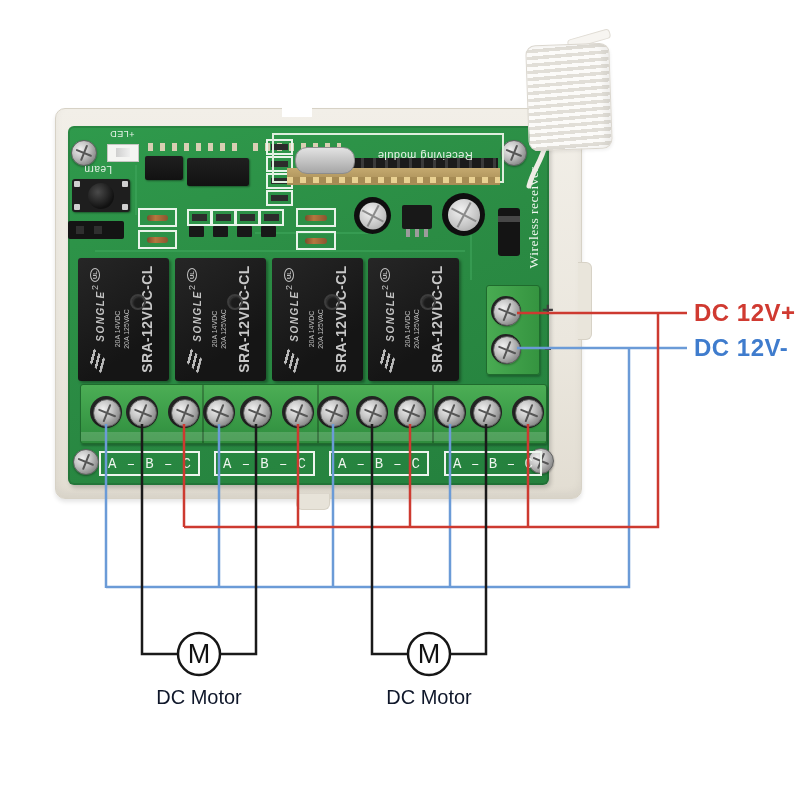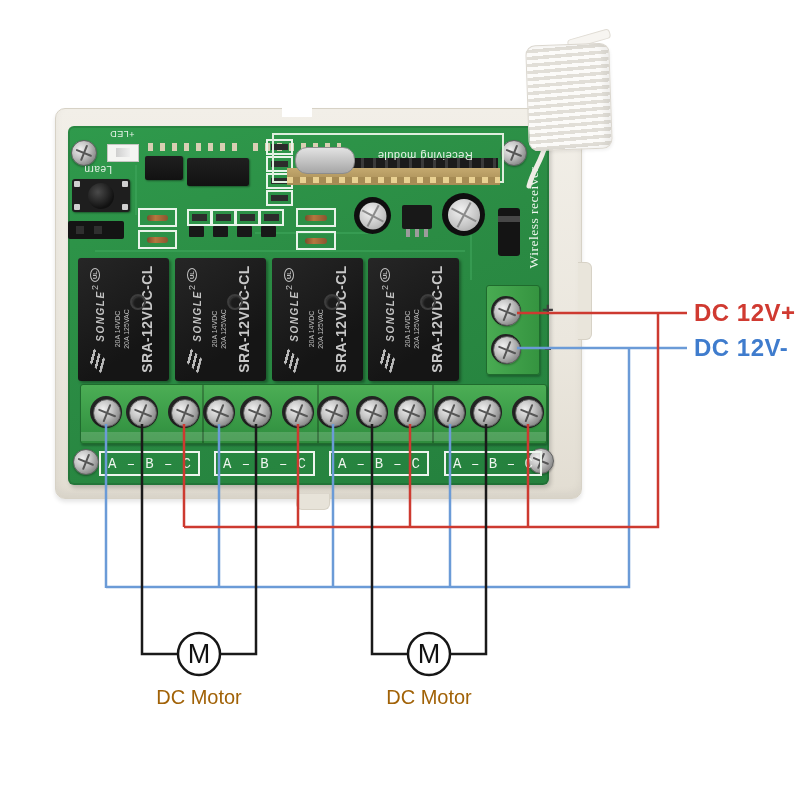--- a/index.html
+++ b/index.html
@@ -67,21 +67,21 @@
   .termstrip .seam{position:absolute;top:0;width:2px;height:100%;background:rgba(0,0,0,.25);}
   .powerterm{left:486px;top:285px;width:52px;height:88px;background:linear-gradient(90deg,#49ab52,#359440);border:1px solid #1f6b2d;border-radius:3px;box-shadow:1px 2px 2px rgba(0,0,0,.25);}
   .abc{top:451px;height:25px;border:2px solid #eef5ee;color:#eef5ee;font-size:14px;display:flex;align-items:center;justify-content:space-between;padding:0 7px;box-sizing:border-box;font-family:"Liberation Mono",monospace;}
   
   .coil{left:527px;top:44px;width:82px;height:104px;background:repeating-linear-gradient(177deg,#fcfbf9 0 3.5px,#e1ded7 3.5px 7px);border:1px solid #dbd7cf;border-radius:10px;box-shadow:inset -5px 0 7px rgba(0,0,0,.06),1px 2px 3px rgba(0,0,0,.05);transform:rotate(-2deg);}
   .coil-tail{left:567px;top:34px;width:42px;height:8px;background:#f7f5f1;border:1px solid #e0dcd4;border-radius:4px;transform:rotate(-16deg);}
   
   .dclabel{font-size:24px;font-weight:600;letter-spacing:.5px;white-space:nowrap;}
   .mark{font-size:20px;font-weight:600;color:#3c3c3c;}
   .msym{width:42px;height:30px;line-height:30px;text-align:center;font-size:27px;font-weight:500;color:#111;}
-  .motorlabel{width:140px;text-align:center;font-size:20px;font-weight:500;color:#a16207;}
+  .motorlabel{width:140px;text-align:center;font-size:20px;font-weight:500;color:#0f172a;}
   svg.overlay{position:absolute;left:0;top:0;z-index:50;}
   .z60{z-index:60;} .z55{z-index:55;} .z40{z-index:40;}
 </style>
 </head>
 <body>
 
 <div class="abs case"></div>
 <div class="abs case-tab-right"></div>
 <div class="abs case-tab-bottom"></div>
 <div class="abs case-notch-top"></div>

